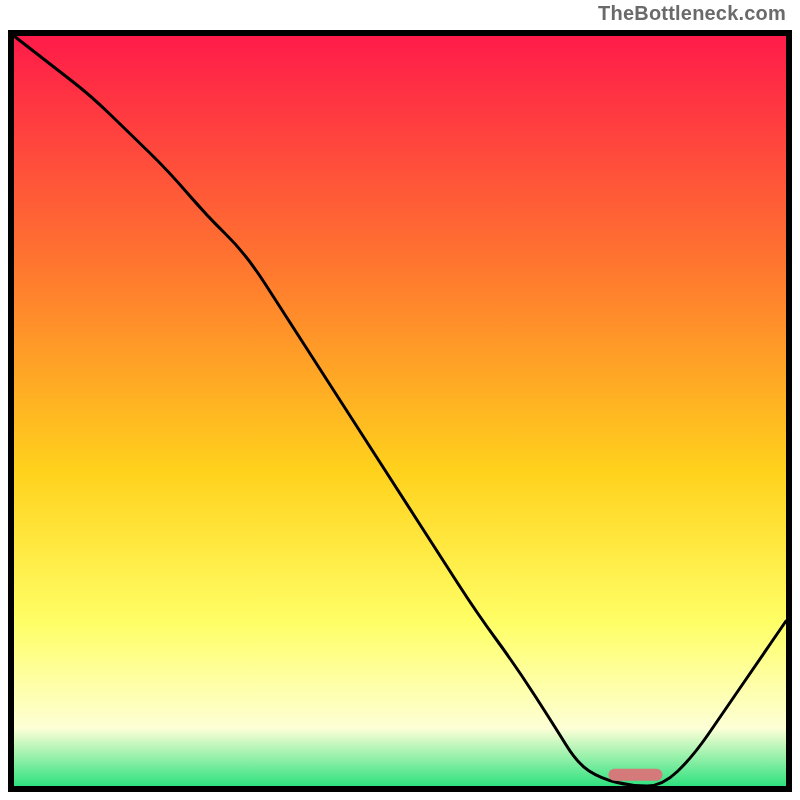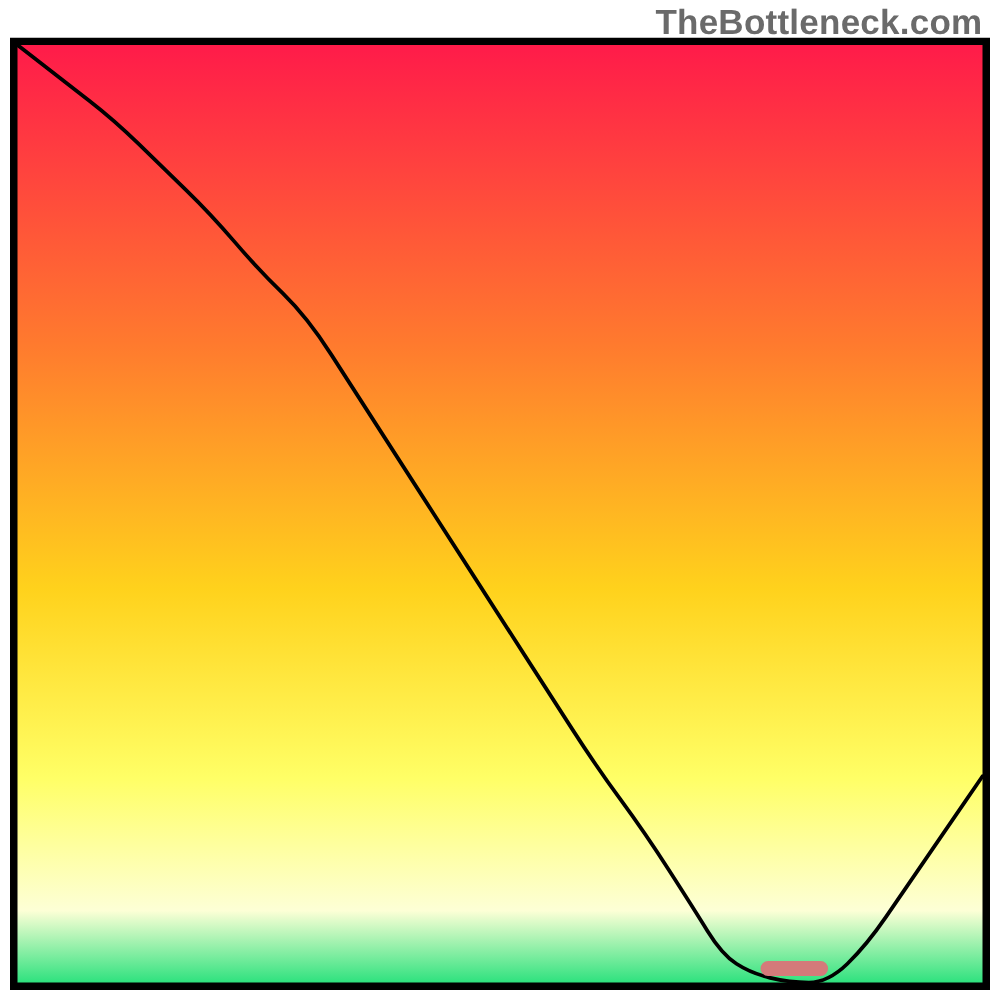--- a/index.html
+++ b/index.html
@@ -12,21 +12,21 @@
   }
   .wrap {
     position: relative;
     width: 800px;
     height: 800px;
   }
   .attribution {
     position: absolute;
     top: 2px;
     right: 14px;
-    font-size: 28px;
+    font-size: 20px;
     font-weight: 600;
     color: #6a6a6a;
     letter-spacing: 0.2px;
   }
   .plot {
     position: absolute;
     left: 8px;
     top: 30px;
     width: 784px;
     height: 762px;

